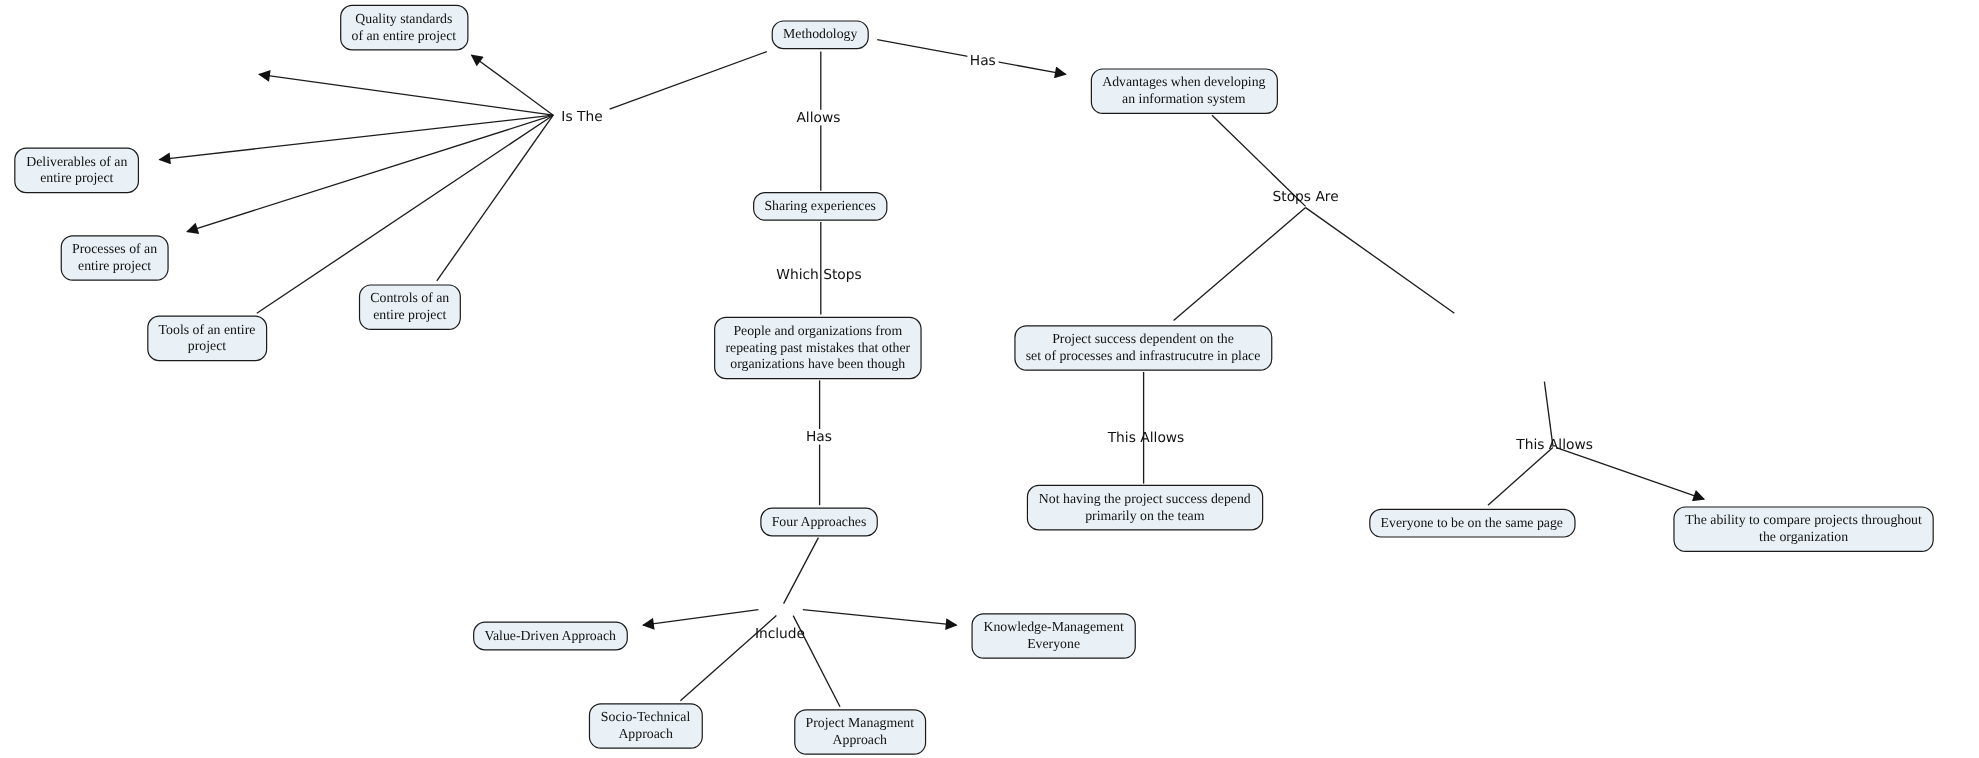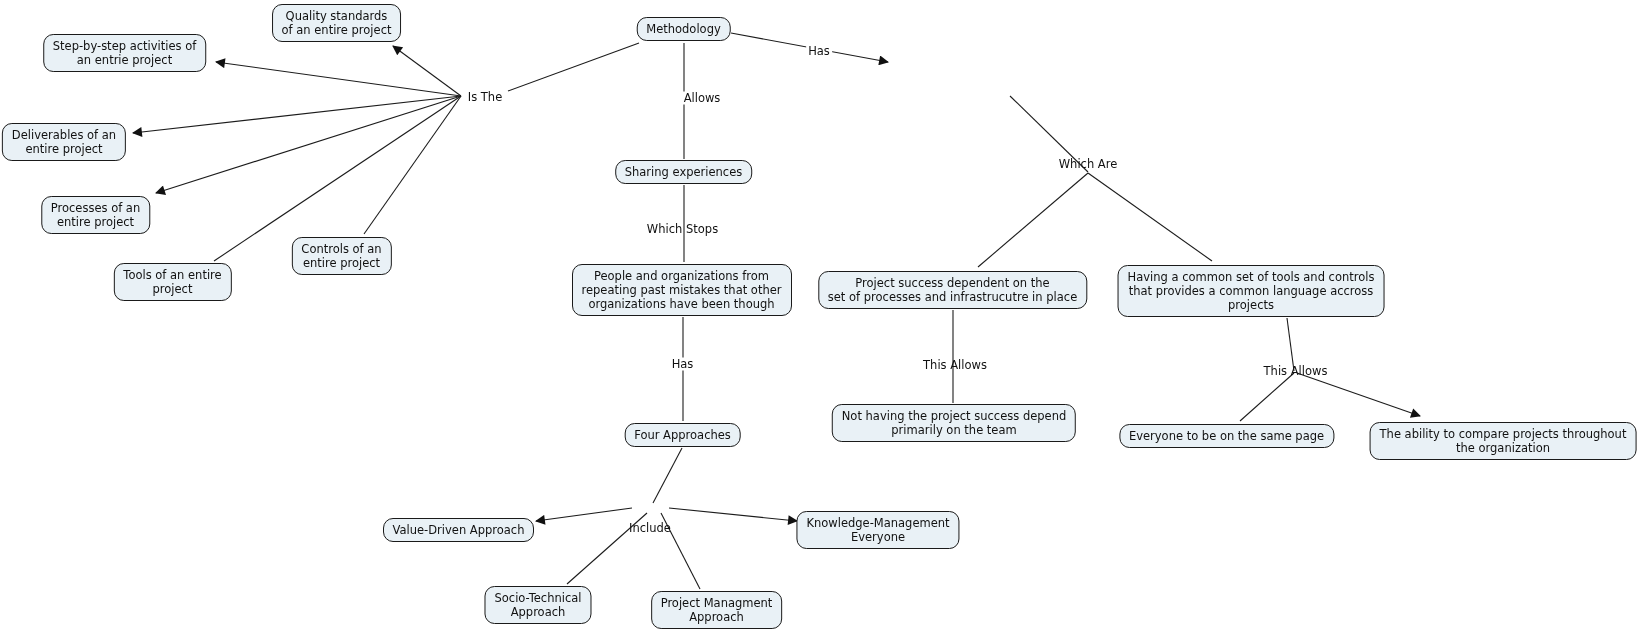--- a/index.html
+++ b/index.html
@@ -17,20 +17,21 @@
     background:#e9f1f6;
     border:1.3px solid #1a1a1a;
     border-radius:10px;
     padding:4px 9px;
     font-size:11.5px;
     line-height:14px;
     text-align:center;
     color:#111111;
     white-space:pre;
     box-sizing:border-box;
+    font-family:Liberation Serif, serif;
   }
   .lbl {
     position:absolute;
     transform:translate(-50%,-50%);
     font-size:11.5px;
     line-height:13px;
     color:#111111;
     white-space:pre;
     text-align:right;
   }
@@ -72,56 +73,53 @@
     <line x1="1088" y1="173" x2="1212" y2="261"></line>
     <line x1="953" y1="310" x2="953" y2="403"></line>
     <line x1="1287" y1="318" x2="1294" y2="371"></line>
     <line x1="1294" y1="373" x2="1240" y2="421"></line>
     <line x1="1297" y1="373" x2="1420" y2="416" marker-end="url(#arrow)"></line>
   </svg>
 
   <div class="node" style="left:683.5px;top:29px">Methodology</div>
   <div class="node" style="left:336.5px;top:22.5px">Quality standards
 of an entire project</div>
-  <div class="node" style="left:124.5px;top:52.5px">Step-by-step activities of
-an entrie project</div>
   <div class="node" style="left:64px;top:141.5px">Deliverables of an
 entire project</div>
   <div class="node" style="left:95.5px;top:214.5px">Processes of an
 entire project</div>
   <div class="node" style="left:172.5px;top:282px">Tools of an entire
 project</div>
   <div class="node" style="left:341.5px;top:255.5px">Controls of an
 entire project</div>
   <div class="node" style="left:683.5px;top:172px">Sharing experiences</div>
   <div class="node" style="left:681.5px;top:290px">People and organizations from
 repeating past mistakes that other
 organizations have been though</div>
   <div class="node" style="left:682.5px;top:435px">Four Approaches</div>
   <div class="node" style="left:458.5px;top:530px">Value-Driven Approach</div>
   <div class="node" style="left:538px;top:605px">Socio-Technical
 Approach</div>
   <div class="node" style="left:716.5px;top:609.5px">Project Managment
 Approach</div>
   <div class="node" style="left:878px;top:529.5px">Knowledge-Management
 Everyone</div>
+  <div class="node" style="left:986.5px;top:76px">Advantages when developing
+an information system</div>
   <div class="node" style="left:952.5px;top:290px">Project success dependent on the
 set of processes and infrastrucutre in place</div>
   <div class="node" style="left:954px;top:423px">Not having the project success depend
 primarily on the team</div>
-  <div class="node" style="left:1251px;top:291px">Having a common set of tools and controls
-that provides a common language accross
-projects</div>
   <div class="node" style="left:1226.5px;top:435.5px">Everyone to be on the same page</div>
   <div class="node" style="left:1503px;top:440.5px">The ability to compare projects throughout
 the organization</div>
 
   <div class="lbl bg" style="left:485px;top:97px">Is The</div>
-  <div class="lbl bg" style="left:702px;top:97.5px">Allows</div>
+  <div class="lbl bg" style="left:682px;top:97.5px">Allows</div>
   <div class="lbl bg" style="left:819px;top:51px">Has</div>
-  <div class="lbl" style="left:1088px;top:164px">Which Are</div>
+  <div class="lbl" style="left:1088px;top:164px">Stops Are</div>
   <div class="lbl" style="left:682.5px;top:229px">Which Stops</div>
   <div class="lbl bg" style="left:682.5px;top:364px">Has</div>
   <div class="lbl" style="left:650px;top:528px">Include</div>
   <div class="lbl" style="left:955px;top:364.5px">This Allows</div>
   <div class="lbl" style="left:1295.5px;top:371px">This Allows</div>
 
 </div>
 
 </body></html>

